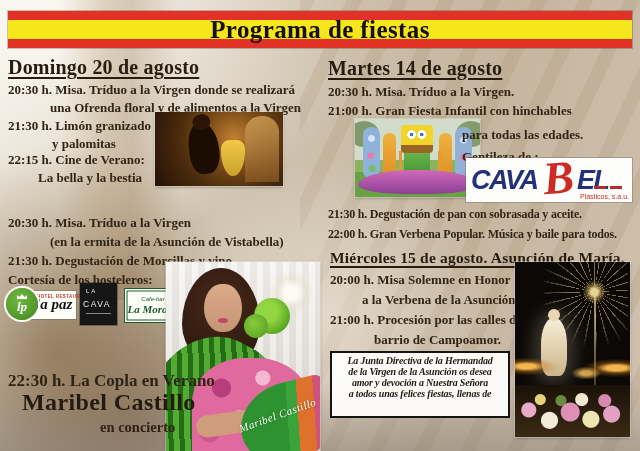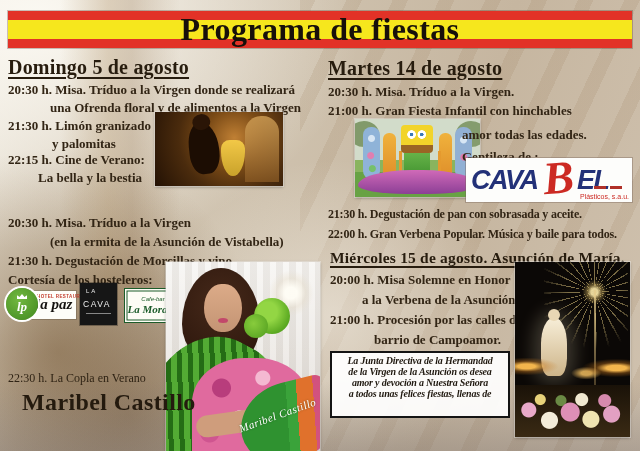--- a/index.html
+++ b/index.html
@@ -13,21 +13,21 @@
   .bg-column{left:60px;top:0;width:120px;height:300px;background:linear-gradient(90deg,transparent,rgba(176,146,104,.35) 40%,rgba(150,118,80,.3) 60%,transparent);}
   .bg-arches{right:0;top:0;width:340px;height:451px;opacity:.5;
     background:repeating-linear-gradient(115deg,rgba(148,116,80,.28) 0 14px,rgba(0,0,0,0) 14px 42px);}
   .bg-gold{inset:0;background:radial-gradient(circle at 9% 78%,rgba(108,76,38,.5),transparent 30%),radial-gradient(circle at 20% 92%,rgba(90,62,36,.4),transparent 25%);}
   .bg-crowd{left:0;bottom:0;width:100%;height:70px;background:linear-gradient(rgba(0,0,0,0),rgba(118,108,104,.38));}
   .bg-glowcenter{inset:0;background:radial-gradient(ellipse at 52% 70%,rgba(250,246,238,.5),transparent 35%);}
 
   .flag{position:absolute;left:8px;top:11px;width:624px;height:37px;
     background:linear-gradient(var(--flagred,#e23227) 0 24%,var(--flagyellow,#f6e71d) 24% 76%,var(--flagred,#e23227) 76% 100%);
     box-shadow:0 0 0 1px rgba(60,20,10,.25);display:flex;align-items:center;justify-content:center;}
-  .flag-title{font-size:32px;font-weight:bold;color:#17100a;letter-spacing:.4px;}
+  .flag-title{font-size:25px;font-weight:bold;color:#17100a;letter-spacing:.4px;}
 
   .h-day{position:absolute;font-weight:bold;font-size:20px;letter-spacing:.2px;white-space:nowrap;
     text-decoration:underline;text-decoration-thickness:2px;text-underline-offset:3px;color:#271c0e;}
   .line{position:absolute;font-weight:bold;font-size:13px;white-space:nowrap;color:#322515;}
   .line.sm{font-size:12px;letter-spacing:-.2px;}
   .h-day.sm{font-size:15.5px;}
 
   .photo{position:absolute;overflow:hidden;box-shadow:0 0 0 1px rgba(255,255,255,.35),0 1px 3px rgba(0,0,0,.35);}
   .photo *{position:absolute;}
 
@@ -139,21 +139,21 @@
   .cava-line{position:absolute;left:6px;right:6px;top:30px;height:1px;background:rgba(230,230,230,.55);}
 
   
   .lamorada{position:absolute;left:124px;top:288px;width:56px;height:33px;background:#fdfcf5;
     border:1px solid #1c5c2a;box-shadow:inset 0 0 0 1.5px #fdfcf5,inset 0 0 0 2.5px #1c5c2a;
     display:flex;flex-direction:column;align-items:center;justify-content:center;gap:1px;}
   .morada-top{font-size:6px;font-style:italic;color:#1c5c2a;font-family:"Liberation Sans",sans-serif;}
   .morada-name{font-size:11px;font-weight:bold;font-style:italic;color:#1c5c2a;}
 
   
-  .copla{position:absolute;left:8px;top:371px;font-weight:normal;font-size:12px;white-space:nowrap;text-align:center;}
+  .copla{position:absolute;left:8px;top:371px;font-weight:bold;font-size:17px;white-space:nowrap;text-align:center;}
   .artist{position:absolute;left:22px;top:389px;font-weight:bold;font-size:24px;letter-spacing:.4px;color:#241a0e;white-space:nowrap;}
   .concierto{position:absolute;left:100px;top:419px;font-weight:bold;font-size:14.5px;white-space:nowrap;}
 
   
   .greet{position:absolute;left:330px;top:351px;width:180px;height:67px;background:rgba(255,255,255,.93);
     border:2px solid #141414;box-sizing:border-box;display:flex;flex-direction:column;justify-content:flex-start;
     padding:2px 4px;}
   .greet div{font-size:10px;font-weight:bold;font-style:italic;color:#201910;text-align:center;white-space:nowrap;letter-spacing:-.2px;}
 </style>
 </head>
@@ -165,21 +165,21 @@
   <div class="bg bg-column"></div>
   <div class="bg bg-arches"></div>
   <div class="bg bg-gold"></div>
   <div class="bg bg-glowcenter"></div>
   <div class="bg bg-crowd"></div>
 
   <div class="flag">
     <span class="flag-title">Programa de fiestas</span>
   </div>
 
-  <div class="h-day" style="left:8px;top:56px">Domingo 5 de agosto</div>
+  <div class="h-day" style="left:8px;top:56px">Domingo 20 de agosto</div>
   <div class="line" style="left:8px;top:82px">20:30 h. Misa. Tríduo a la Virgen donde se realizará</div>
   <div class="line" style="left:50px;top:100px">una Ofrenda floral y de alimentos a la Virgen</div>
   <div class="line" style="left:8px;top:118px">21:30 h. Limón granizado</div>
   <div class="line" style="left:52px;top:136px">y palomitas</div>
   <div class="line" style="left:8px;top:152px">22:15 h. Cine de Verano:</div>
   <div class="line" style="left:38px;top:170px">La bella y la bestia</div>
 
   <div class="photo ph-bb">
     <div class="bb-window"></div>
     <div class="bb-beast"></div>
@@ -226,39 +226,40 @@
     <div class="mb-flower"></div>
     <div class="mb-ruffle"></div>
     <div class="mb-dress"></div>
     <div class="mb-arm"></div>
     <div class="mb-fan"></div>
     <div class="mb-sign">Maribel Castillo</div>
   </div>
 
   <div class="copla">22:30 h. La Copla en Verano</div>
   <div class="artist">Maribel Castillo</div>
+  <div class="concierto">en concierto</div>
 
   <div class="h-day" style="left:328px;top:57px">Martes 14 de agosto</div>
   <div class="line" style="left:328px;top:84px">20:30 h. Misa. Tríduo a la Virgen.</div>
   <div class="line" style="left:328px;top:103px">21:00 h. Gran Fiesta Infantil con hinchables</div>
 
   <div class="photo ph-castle">
     <div class="ct-tree1"></div>
     <div class="ct-tree2"></div>
     <div class="ct-pill-l"></div>
     <div class="ct-pill-r"></div>
     <div class="ct-tower-l"></div>
     <div class="ct-tower-r"></div>
     <div class="ct-ramp-rails"></div>
     <div class="ct-ramp"></div>
     <div class="ct-sponge"></div>
     <div class="ct-base"></div>
   </div>
 
-  <div class="line" style="left:462px;top:127px">amor todas las edades.</div>
+  <div class="line" style="left:462px;top:127px">para todas las edades.</div>
   <div class="line" style="left:462px;top:149px">Gentileza de :</div>
 
   <div class="plasbel">
     <span class="pb-plas">CAVA</span>
     <span class="pb-b">B</span>
     <span class="pb-el">EL</span>
     <div class="pb-dash1"></div>
     <div class="pb-dash2"></div>
     <span class="pb-sub">Plásticos, s.a.u.</span>
   </div>

